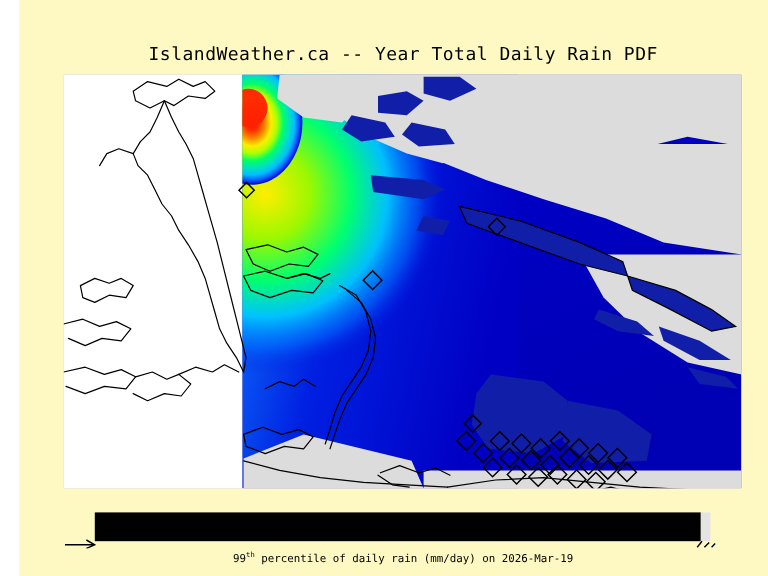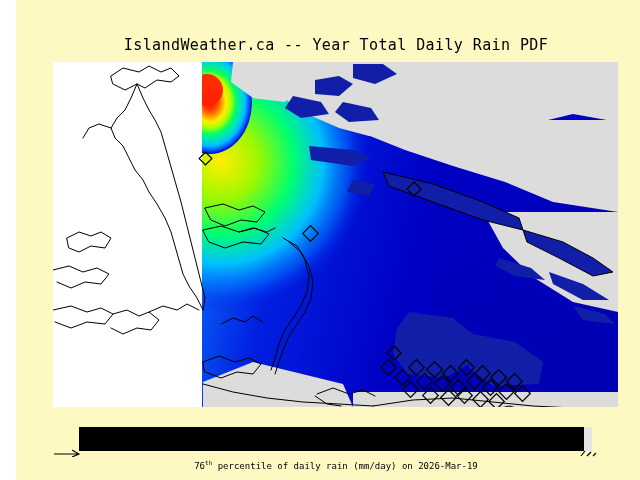--- a/index.html
+++ b/index.html
@@ -275,15 +275,15 @@
   </div>
 
   <svg id="cb-tick-left" viewBox="0 0 26 8">
     <path d="M 0,5 L 24,5 M 18,1 L 25,5 L 18,8" fill="none" stroke="#000000" stroke-width="1.2"></path>
   </svg>
 
   <svg id="cb-tick-right" viewBox="0 0 22 8">
     <path d="M 2,7 L 6,2 M 8,7 L 12,3 M 14,7 L 17,4" fill="none" stroke="#000000" stroke-width="1.2"></path>
   </svg>
 
-  <div id="caption"><span>76</span><sup>th</sup><span> percentile of daily rain (mm/day) on 2026-Mar-19</span></div>
+  <div id="caption"><span>99</span><sup>th</sup><span> percentile of daily rain (mm/day) on 2026-Mar-19</span></div>
 
 </div>
 
 </body></html>

